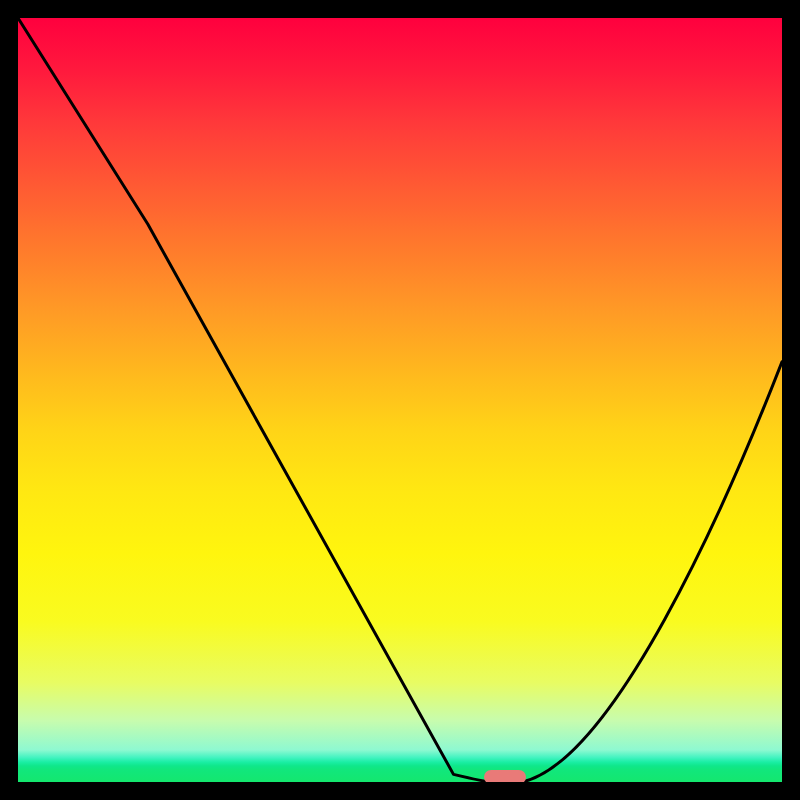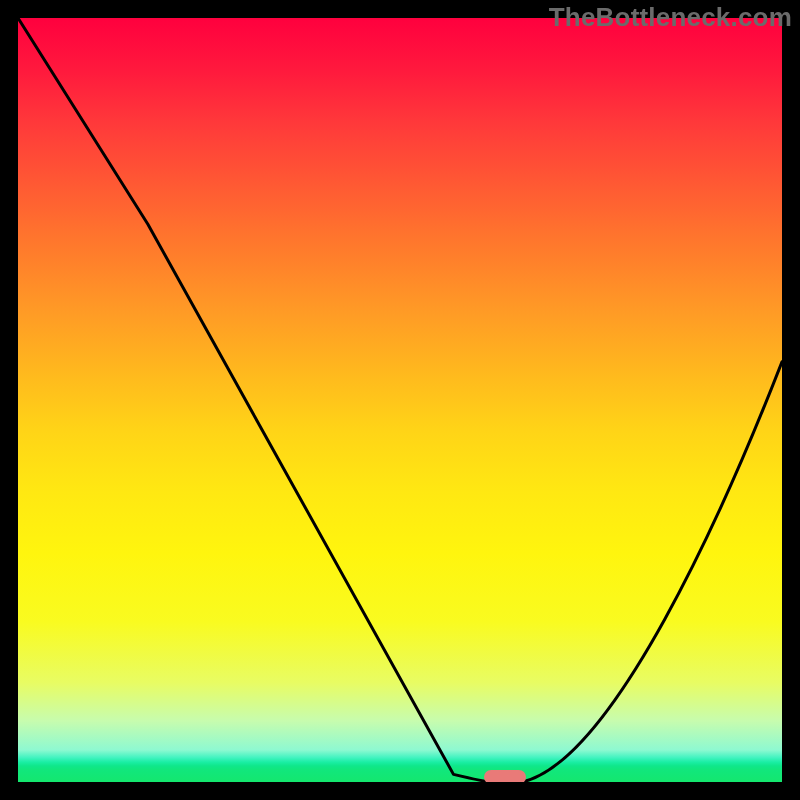--- a/index.html
+++ b/index.html
@@ -72,21 +72,20 @@
     z-index: 30;
     height: 14px;
     border-radius: 7px;
     background: #e97a78;
   }
 </style>
 </head>
 <body>
 
 <div class="canvas">
-  <div class="watermark">TheBottleneck.com</div>
 
   <div class="plot">
     <div class="gradient"></div>
 
     <svg class="curve" viewBox="0 0 764 764" preserveAspectRatio="none">
       <path fill="none" stroke-width="3" stroke-linecap="round" stroke-linejoin="round" d="M 0 0 L 129.88 206.28 Q 297.96 508.82400000000007 435.47999999999996 756.36 Q 467.68 764 473.68 764 L 504.24 764 C 595.156 742.99 706.8528 490.86999999999995 764 343.79999999999995" stroke="#000000"></path>
     </svg>
 
     <div class="marker" style="left: 466.04px; width: 42.02px; top: 752.416px; background: rgb(233, 122, 120);"></div>
   </div>

